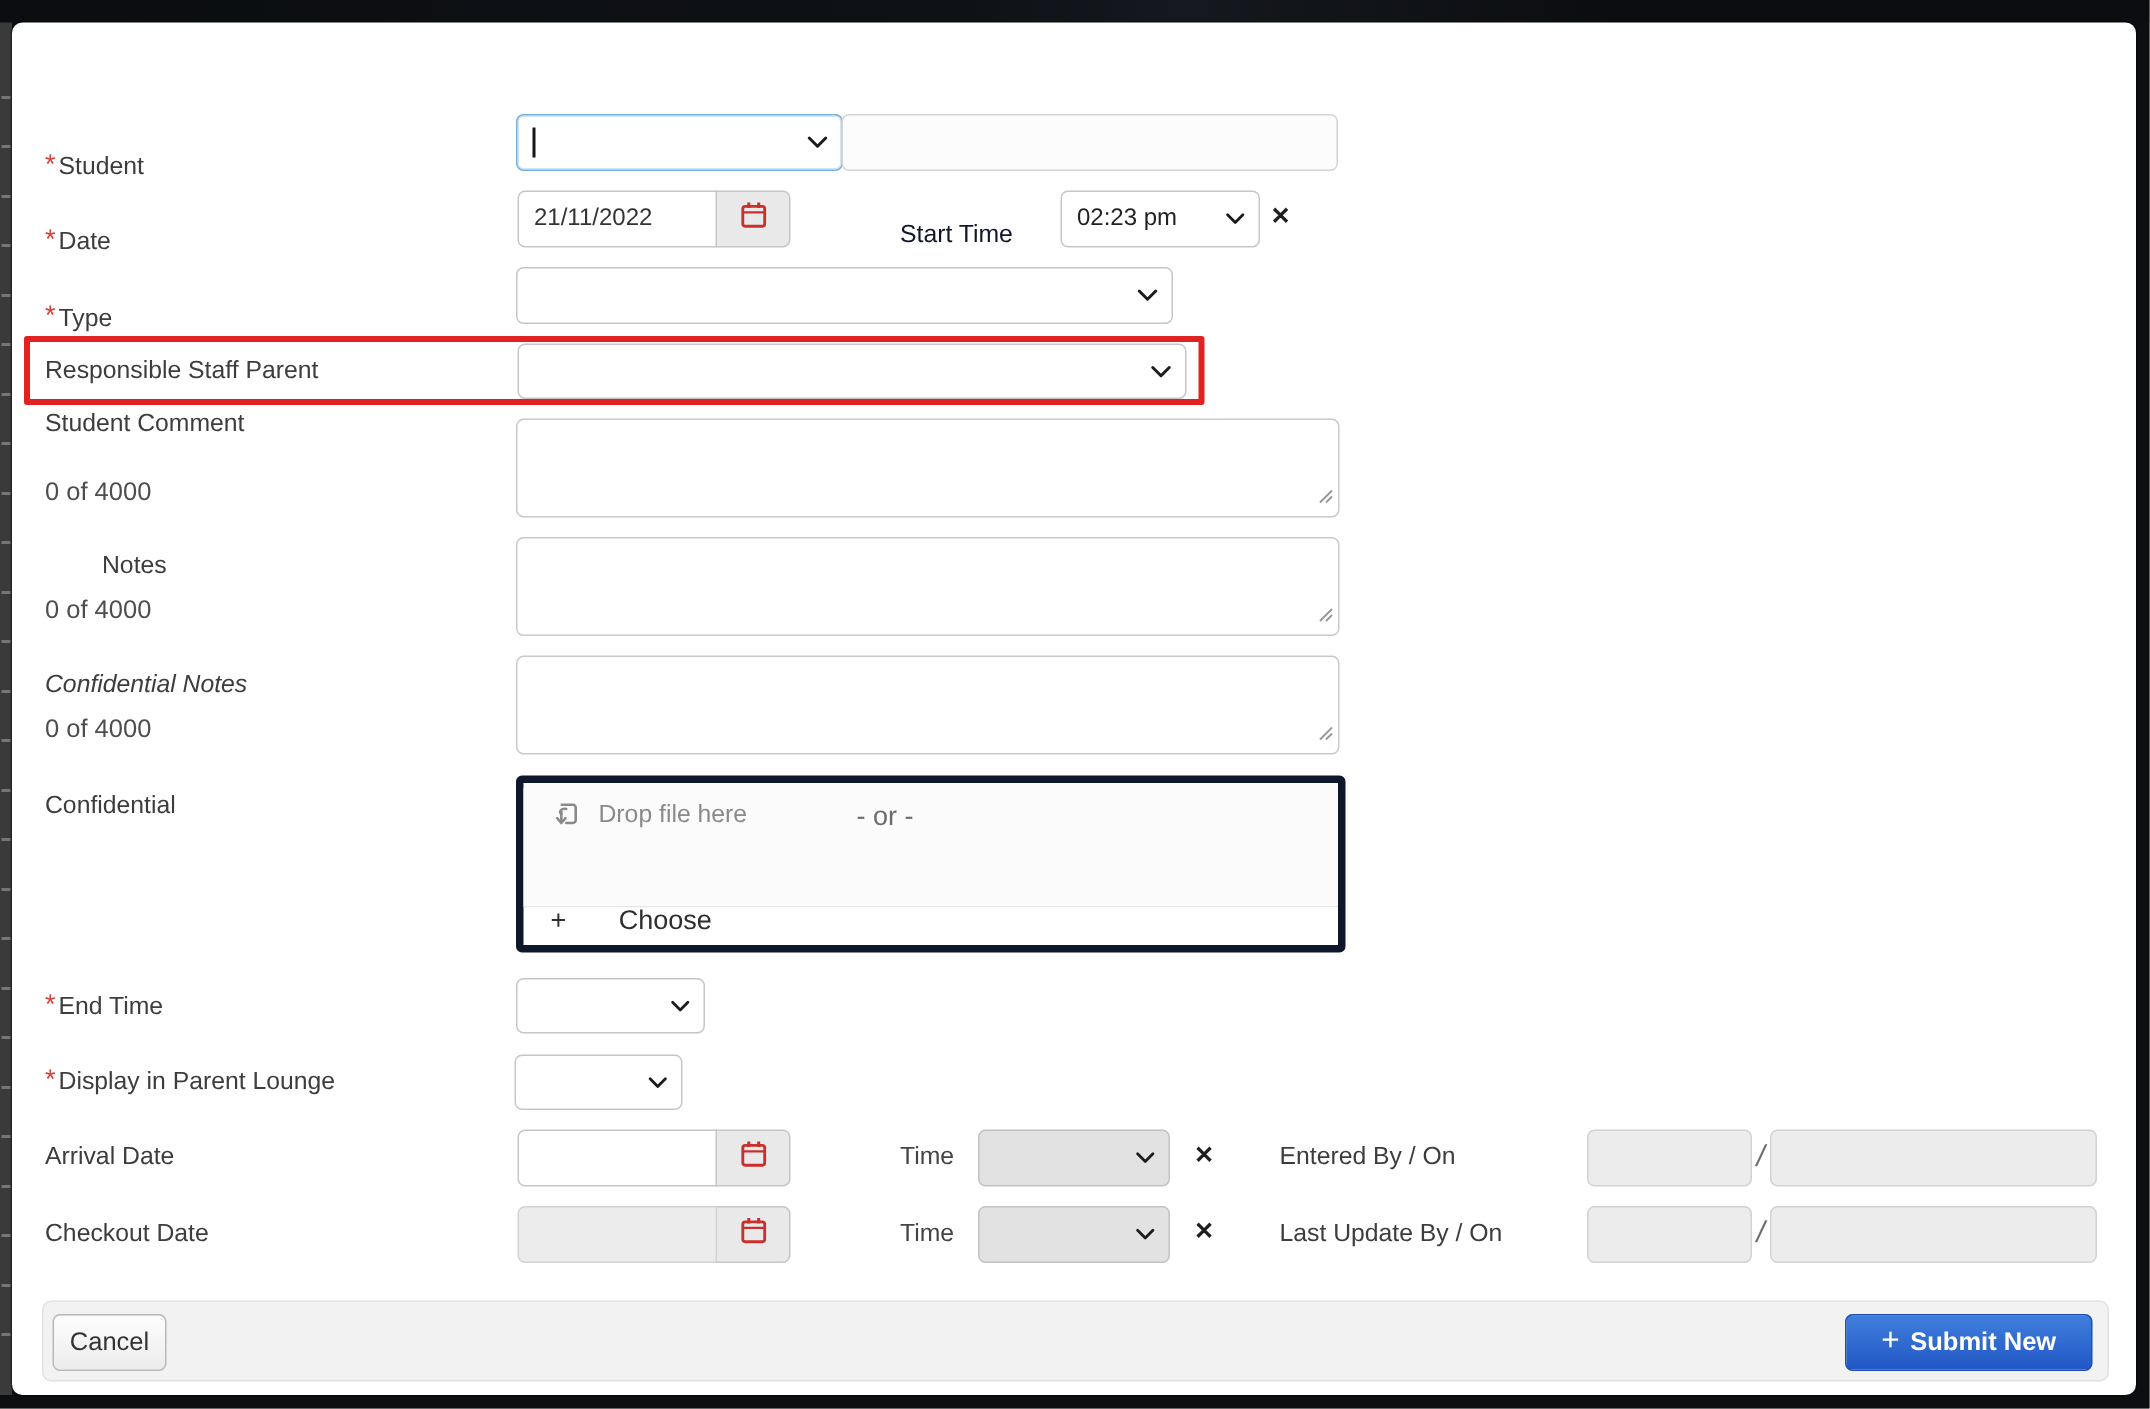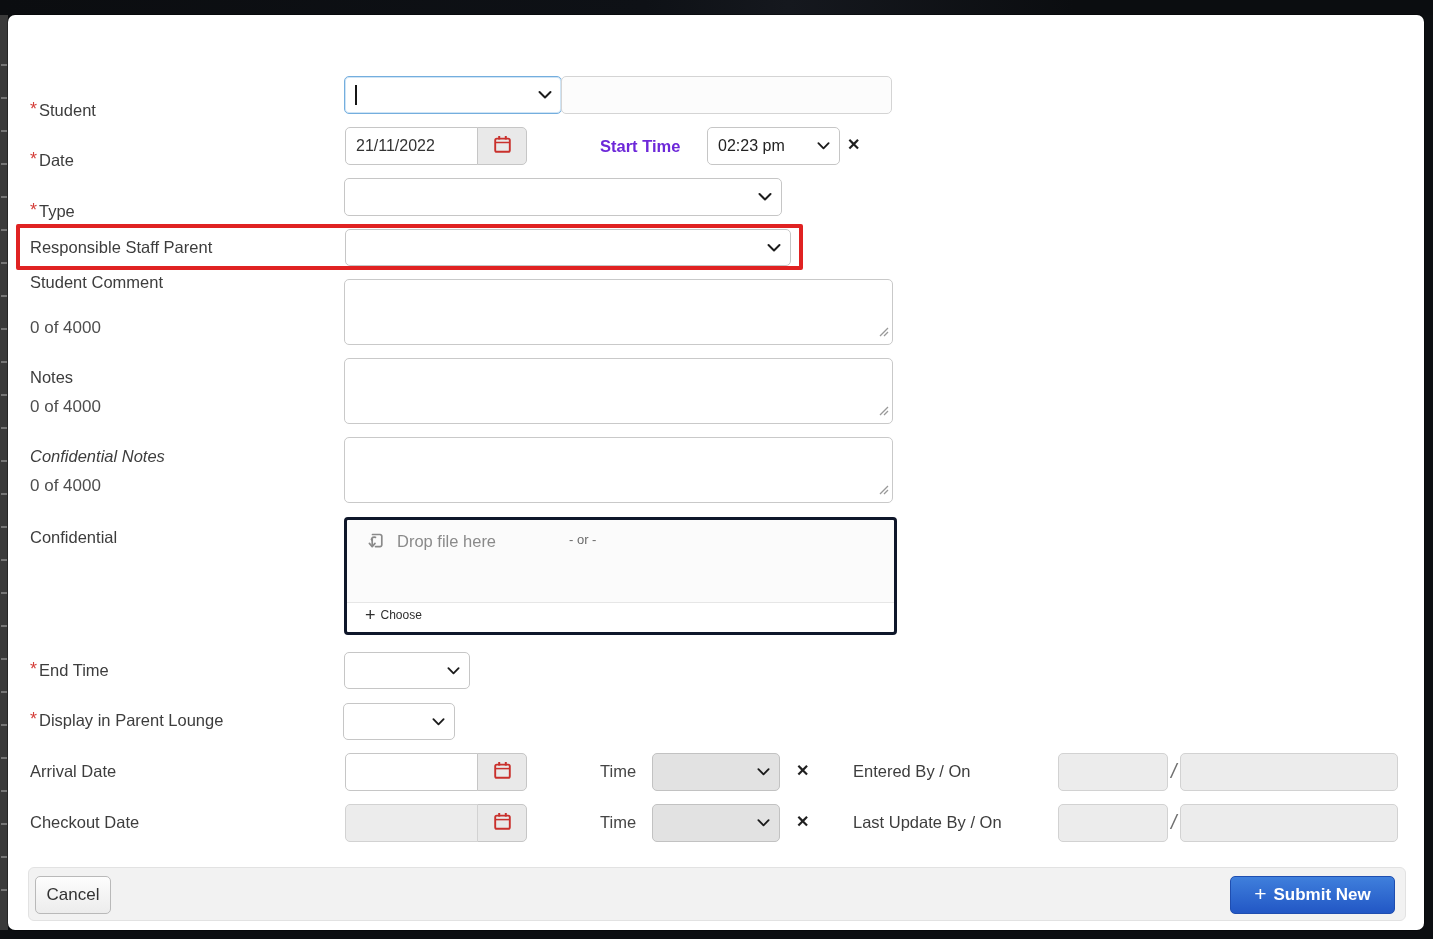--- a/index.html
+++ b/index.html
@@ -43,30 +43,30 @@
   .ta { position:absolute; left:336px; width:549px; height:66px; border:1px solid #c9c9c9; border-radius:5px; background:#fff; }
   .ta .rz { position:absolute; right:3px; bottom:3px; }
 
   .xicon { position:absolute; font-size:16px; color:#1f1f1f; font-weight:700; line-height:16px; cursor:pointer; }
   .slash { position:absolute; color:#6f6f6f; font-size:20px; font-style:italic; line-height:26px; }
 
   .hl-box { position:absolute; left:8px; top:209px; width:787px; height:46px;
     border:4px solid #e02222; border-radius:2px; pointer-events:none; }
 
   .attach { position:absolute; left:336px; top:502px; width:553px; height:118px;
-    border:3px solid #0f172a; border-radius:4px; background:#fff; }
+    border:5px solid #0f172a; border-radius:4px; background:#fff; }
   .attach .dropzone { position:absolute; left:0; right:0; top:0; height:83px; background:#fbfbfb;
     border-bottom:1px solid #e6e6e6; border-radius:4px 4px 0 0; }
   .attach .drop-icon { position:absolute; left:17px; top:11px; }
   .attach .drop-label { position:absolute; left:50px; top:12px; color:#8a8a8a; font-size:16.5px; }
-  .attach .or-label { position:absolute; left:222px; top:12px; color:#6b6b6b; font-size:13px; }
+  .attach .or-label { position:absolute; left:222px; top:12px; color:#6b6b6b; font-size:18px; }
   .attach .chooserow { position:absolute; left:0; right:0; bottom:0; height:34px;
     display:flex; align-items:center; padding-left:18px; cursor:pointer; }
   .attach .plus { font-size:18px; color:#2f2f2f; margin-right:5px; }
-  .attach .choose-label { font-size:12px; color:#2f2f2f; }
+  .attach .choose-label { font-size:18px; color:#2f2f2f;margin-left:30px; }
 
   .footer { position:absolute; left:20px; top:852px; width:1378px; height:54px;
     background:#f2f2f2; border:1px solid #e2e2e2; border-radius:6px; }
   .btn-cancel { position:absolute; left:6px; top:8px; width:76px; height:38px;
     background:linear-gradient(#fdfdfd,#ececec); border:1px solid #b9b9b9; border-radius:5px;
     font-size:17px; color:#333; display:flex; align-items:center; justify-content:center; cursor:pointer; }
   .btn-submit { position:absolute; right:10px; top:8px; width:165px; height:38px;
     background:linear-gradient(#3f7fdc,#2257c5); border:1px solid #1f4eb0; border-radius:5px;
     color:#fff; font-size:17px; font-weight:700; display:flex; align-items:center; justify-content:center; cursor:pointer; }
   .btn-submit .plus { font-weight:400; font-size:21px; margin-right:7px; position:relative; top:-1px; }
@@ -104,21 +104,21 @@
     <div class="calbtn" style="left:469px; top:112px;">
       <span>
         <svg width="19" height="19" viewBox="0 0 19 19" fill="none" stroke="#c9302c">
             <rect x="2.2" y="3.6" width="14.6" height="13.2" rx="1.6" stroke-width="1.9"></rect>
             <line x1="2.5" y1="7.6" x2="16.5" y2="7.6" stroke-width="1.5"></line>
             <line x1="6.2" y1="1" x2="6.2" y2="4.6" stroke-width="2"></line>
             <line x1="12.8" y1="1" x2="12.8" y2="4.6" stroke-width="2"></line>
           </svg>
       </span>
     </div>
-    <div class="lbl" style="left:592px; top:122px; color:#6d28d9;font-weight:bold;">Start Time</div>
+    <div class="lbl" style="left:592px; top:132px; color:#0f172a;">Start Time</div>
     <div class="sel" style="left:699px; top:112px; width:133px;">
       <span>02:23 pm</span>
       <span class="chev">
         <svg width="13" height="9" viewBox="0 0 14 9">
             <path d="M1.5 1.5 L7 7 L12.5 1.5" fill="none" stroke="#1c1c1c" stroke-width="2" stroke-linecap="round" stroke-linejoin="round"></path>
           </svg>
       </span>
     </div>
     <span class="xicon" style="left:839px; top:122px;">✕</span>
 
@@ -146,21 +146,21 @@
     <div class="lbl" style="top:258px;">Student Comment</div>
     <div class="counter" style="top:303px;">0 of 4000</div>
     <div class="ta" style="top:264px;">
       <span class="rz">
         <svg width="10" height="10" viewBox="0 0 10 10">
             <path d="M1 9 L9 1 M5 9 L9 5" stroke="#999" stroke-width="1.3"></path>
           </svg>
       </span>
     </div>
 
-    <div class="lbl" style="top:353px;">Notes</div>
+    <div class="lbl" style="top:353px;margin-left:38px;">Notes</div>
     <div class="counter" style="top:382px;">0 of 4000</div>
     <div class="ta" style="top:343px;">
       <span class="rz">
         <svg width="10" height="10" viewBox="0 0 10 10">
             <path d="M1 9 L9 1 M5 9 L9 5" stroke="#999" stroke-width="1.3"></path>
           </svg>
       </span>
     </div>
 
     <div class="lbl" style="top:432px;font-style:italic;">Confidential Notes</div>

